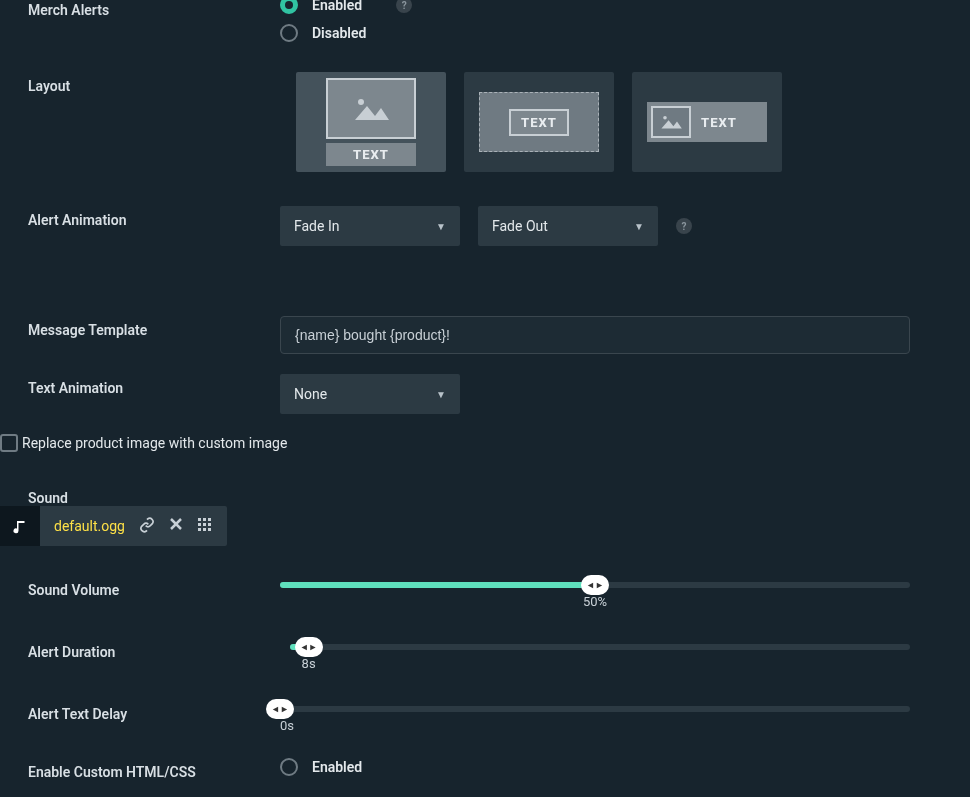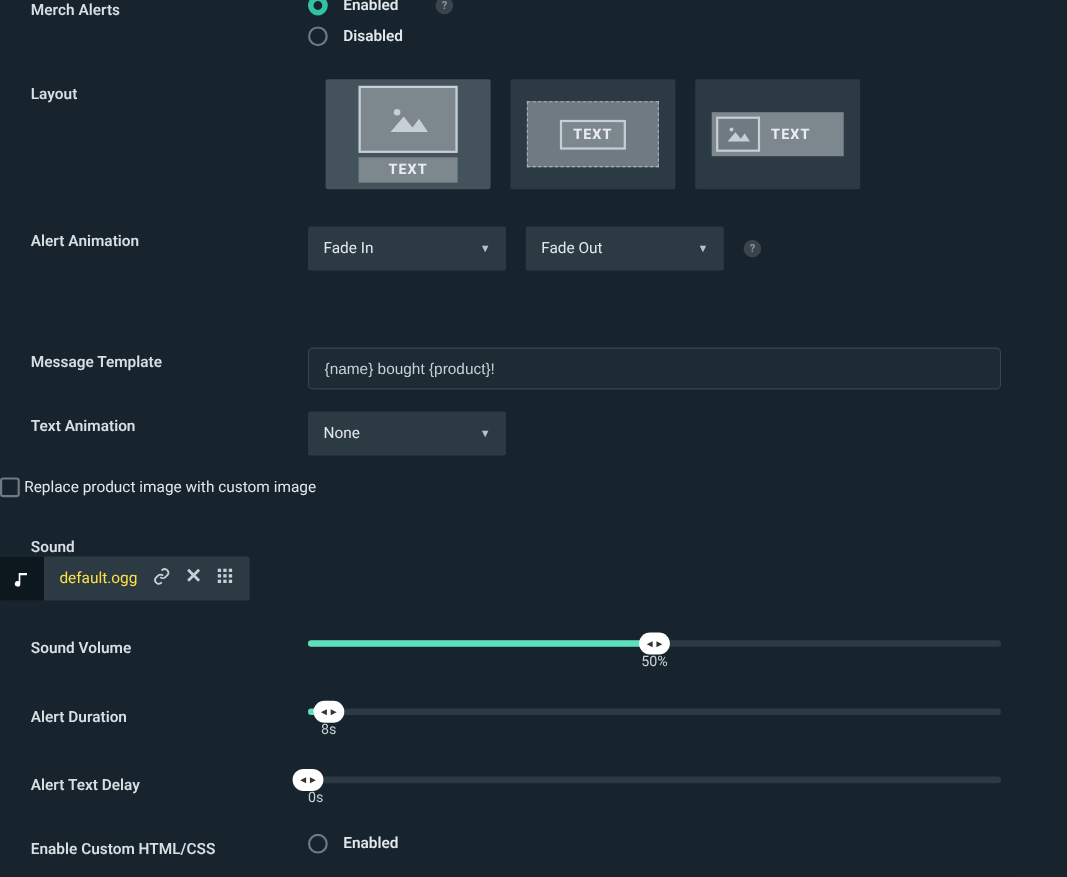--- a/index.html
+++ b/index.html
@@ -272,21 +272,21 @@
       <div class="slider-track">
         <div class="slider-fill" style="width:50%;"></div>
         <div class="slider-thumb" style="left:50%;">◄►</div>
       </div>
       <div class="slider-value" style="left:50%;">50%</div>
     </div>
 
   </div>
 </div>
 
-<div class="row" style="padding-top:18px;">
+<div class="row" style="padding-top:18px;gap:10px;">
   <div class="label-col">Alert Duration</div>
   <div class="control-col slider-container" style="position:relative;">
     <div class="slider-wrap">
       <div class="slider-track">
         <div class="slider-fill" style="width:3%;"></div>
         <div class="slider-thumb" style="left:3%;">◄►</div>
       </div>
       <div class="slider-value" style="left:3%;">8s</div>
     </div>
 

